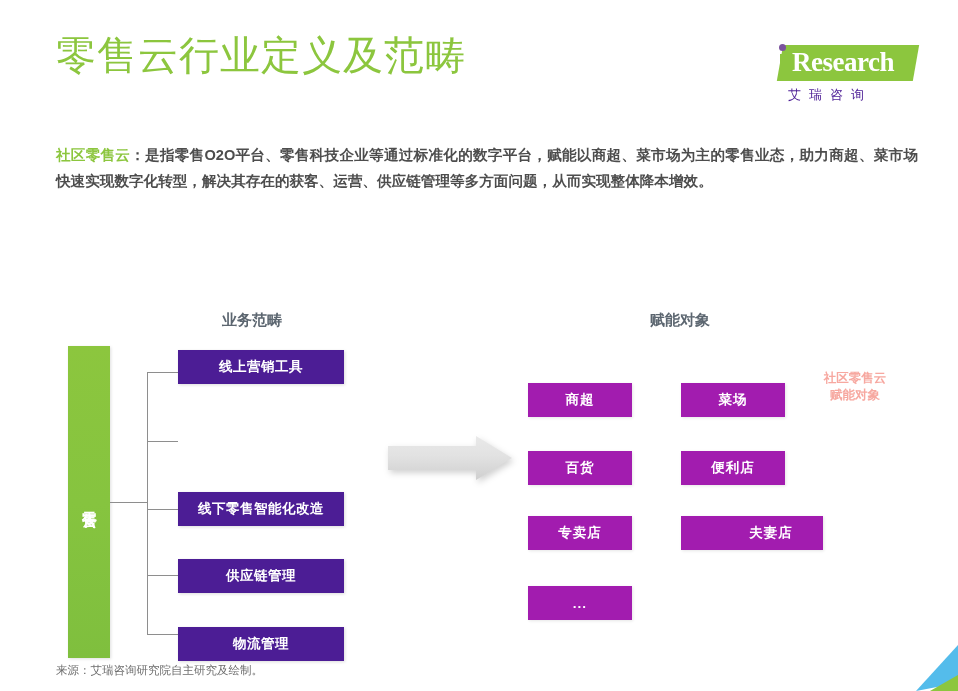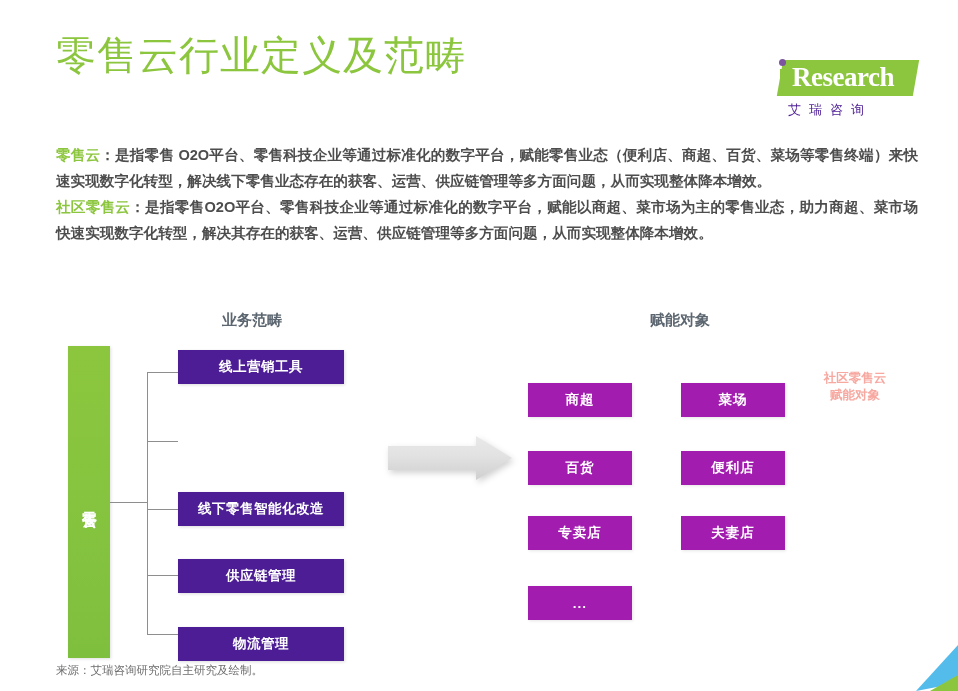--- a/index.html
+++ b/index.html
@@ -28,21 +28,20 @@
     line-height: 1.15;
     white-space: nowrap;
   }
 
   .logo-block {
     position: absolute;
     right: 42px;
     top: 42px;
     width: 150px;
     height: 62px;
-    margin-top: 15px;
   }
   .logo-mark {
     position: relative;
     width: 150px;
     height: 42px;
   }
   .logo-para {
     position: absolute;
     left: 14px;
     top: 3px;
@@ -231,23 +230,20 @@
   <div class="logo-mark">
     <div class="logo-para"></div>
     <div class="logo-i-dot"></div>
     <div class="logo-i-stem"></div>
     <div class="logo-word">Research</div>
   </div>
   <div class="logo-cn">艾瑞咨询</div>
 </div>
 
 <div class="definitions">
-  <p>
-    <span class="def-term">零售云</span><span>：是指零售 O2O平台、零售科技企业等通过标准化的数字平台，赋能零售业态（便利店、商超、百货、菜场等零售终端）来快速实现数字化转型，解决线下零售业态存在的获客、运营、供应链管理等多方面问题，从而实现整体降本增效。</span>
-  </p>
   <p>
     <span class="def-term">社区零售云</span><span>：是指零售O2O平台、零售科技企业等通过标准化的数字平台，赋能以商超、菜市场为主的零售业态，助力商超、菜市场快速实现数字化转型，解决其存在的获客、运营、供应链管理等多方面问题，从而实现整体降本增效。</span>
   </p>
 </div>
 
 <div class="diagram">
 
   <div class="col-header left">业务范畴</div>
   <div class="col-header right">赋能对象</div>
 
@@ -301,21 +297,21 @@
   <div class="target-box" style="left:528px; top:586px;">
     <span>...</span>
   </div>
 
   <div class="target-box" style="left:681px; top:383px;">
     <span>菜场</span>
   </div>
   <div class="target-box" style="left:681px; top:451px;">
     <span>便利店</span>
   </div>
-  <div class="target-box" style="left:681px; top:516px;">
+  <div class="target-box" style="left:681px; top:516px;padding-left:38px;">
     <span>夫妻店</span>
   </div>
 
   <div class="community-note">
     <div>社区零售云</div>
     <div>赋能对象</div>
   </div>
 </div>
 
 <div class="source-note">来源：艾瑞咨询研究院自主研究及绘制。</div>

